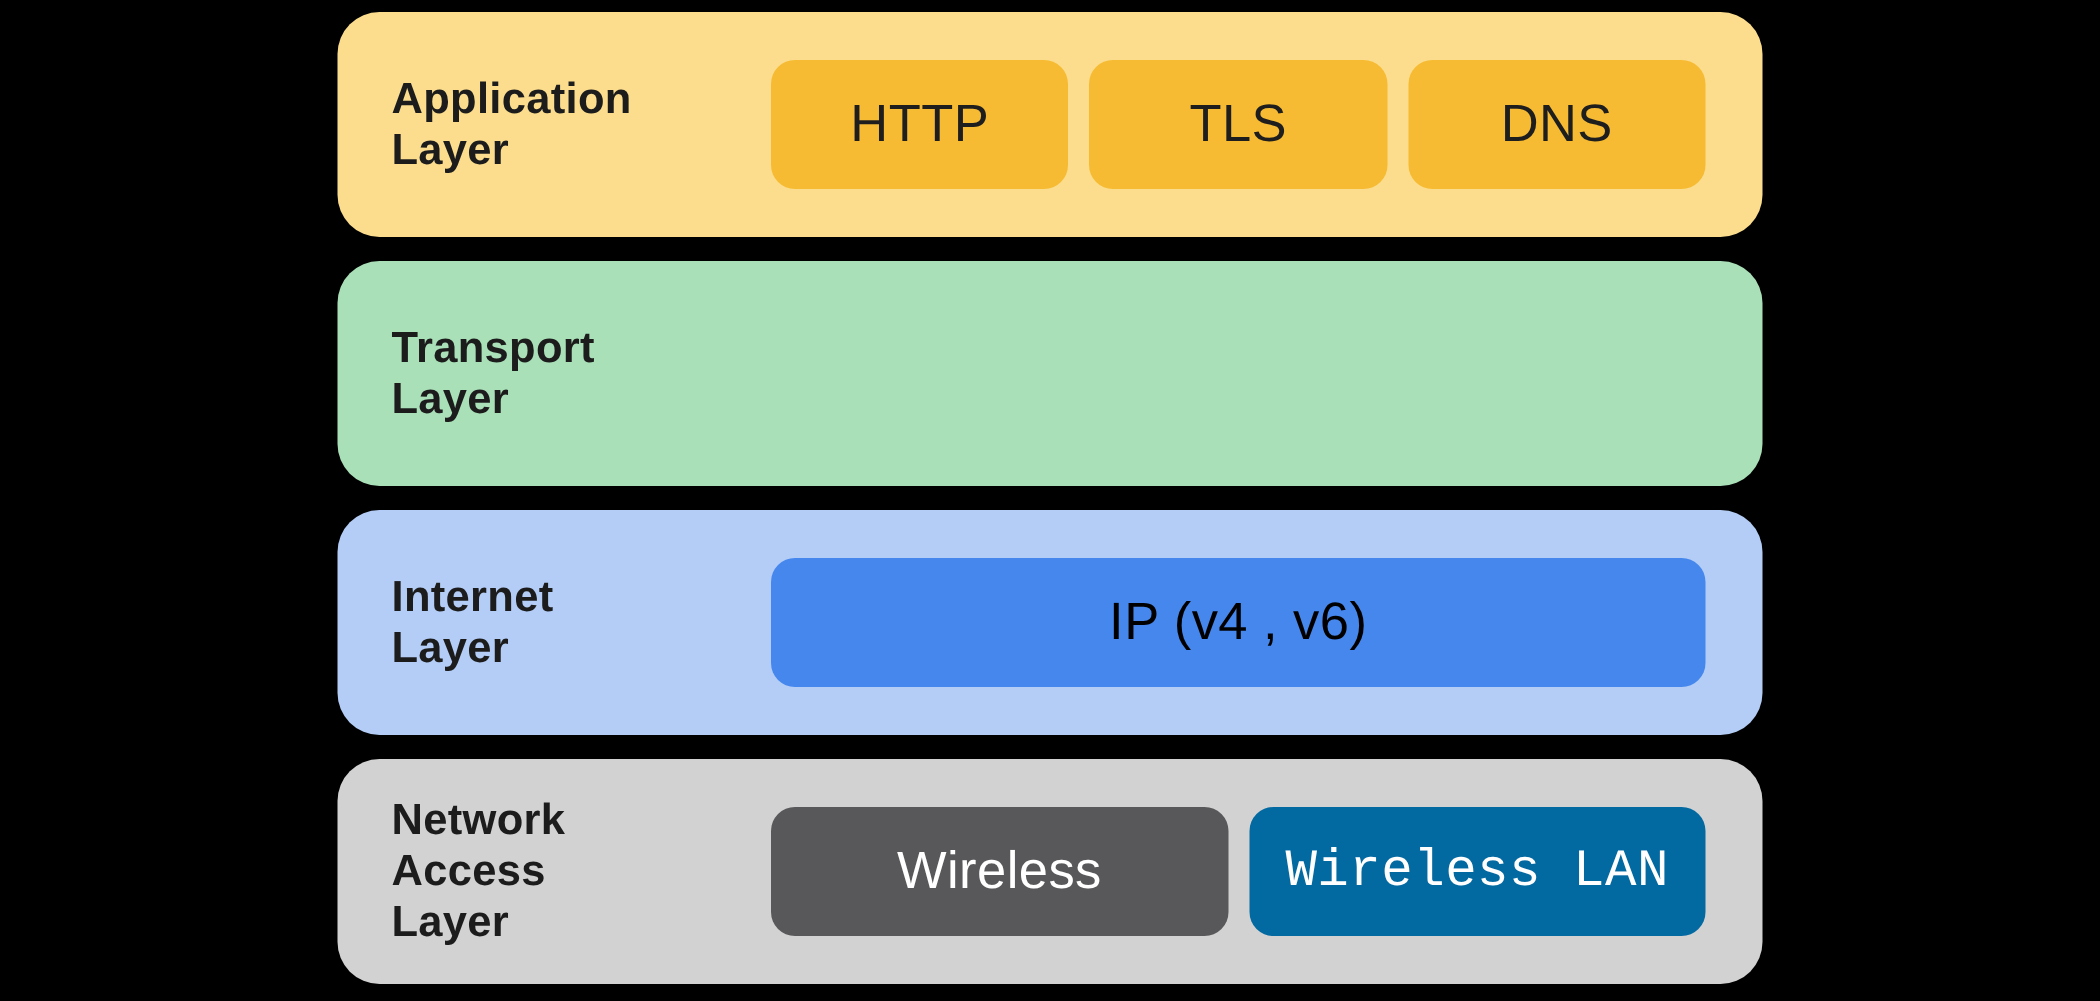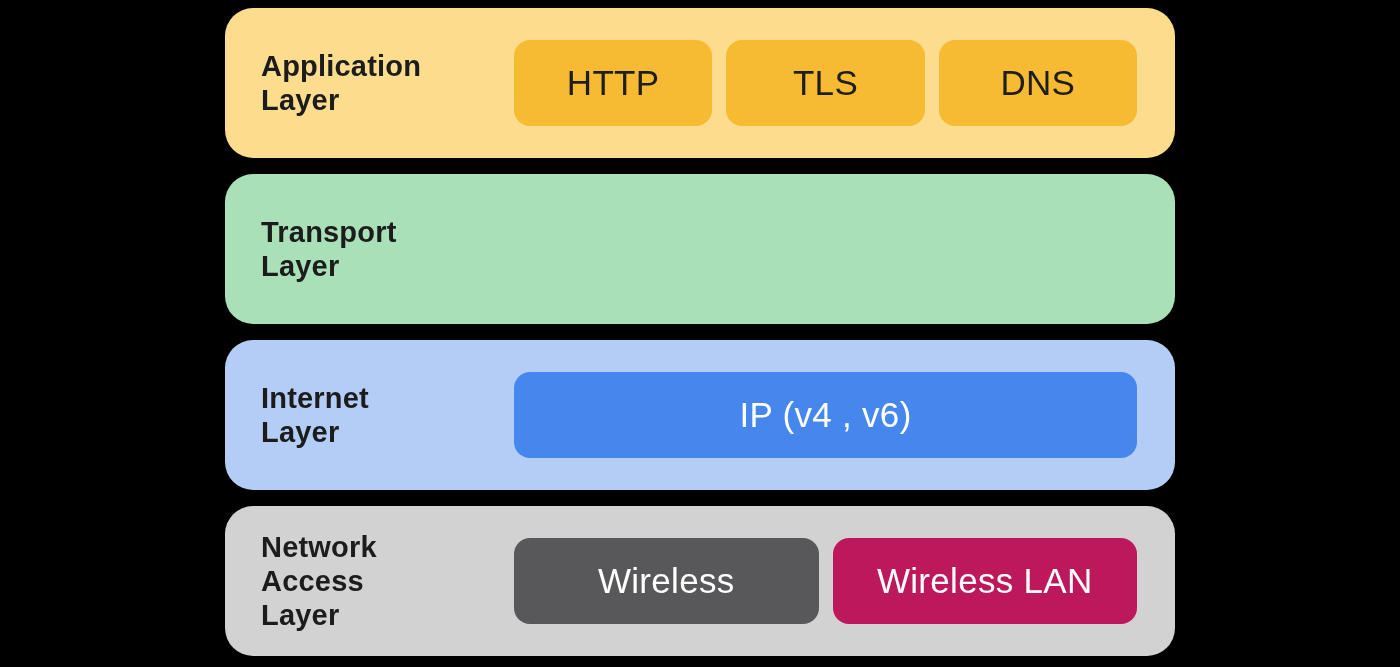--- a/index.html
+++ b/index.html
@@ -74,27 +74,27 @@
 
   <div class="layer-row" style="background: rgb(169, 224, 184);">
     <div class="layer-label" style="color: rgb(28, 28, 28);">Transport
 Layer</div>
   </div>
 
   <div class="layer-row" style="background: rgb(179, 205, 246);">
     <div class="layer-label" style="color: rgb(28, 28, 28);">Internet
 Layer</div>
     <div class="layer-boxes">
-      <div class="proto-box" style="background: rgb(70, 135, 238); color: #ffffff;">IP (v4 , v6)</div>
+      <div class="proto-box" style="background: rgb(70, 135, 238); color: #000000;">IP (v4 , v6)</div>
     </div>
   </div>
 
   <div class="layer-row" style="background: rgb(210, 210, 210);">
     <div class="layer-label" style="color: rgb(28, 28, 28);">Network
 Access
 Layer</div>
     <div class="layer-boxes">
       <div class="proto-box" style="background: rgb(88, 88, 90); color: rgb(255, 255, 255);">Wireless</div>
-      <div class="proto-box" style="background: #be185d; color: rgb(255, 255, 255);">Wireless LAN</div>
+      <div class="proto-box" style="background: #0369a1; color: rgb(255, 255, 255); font-family: Liberation Mono, monospace;">Wireless LAN</div>
     </div>
   </div>
 
 </div>
 
 </body></html>

